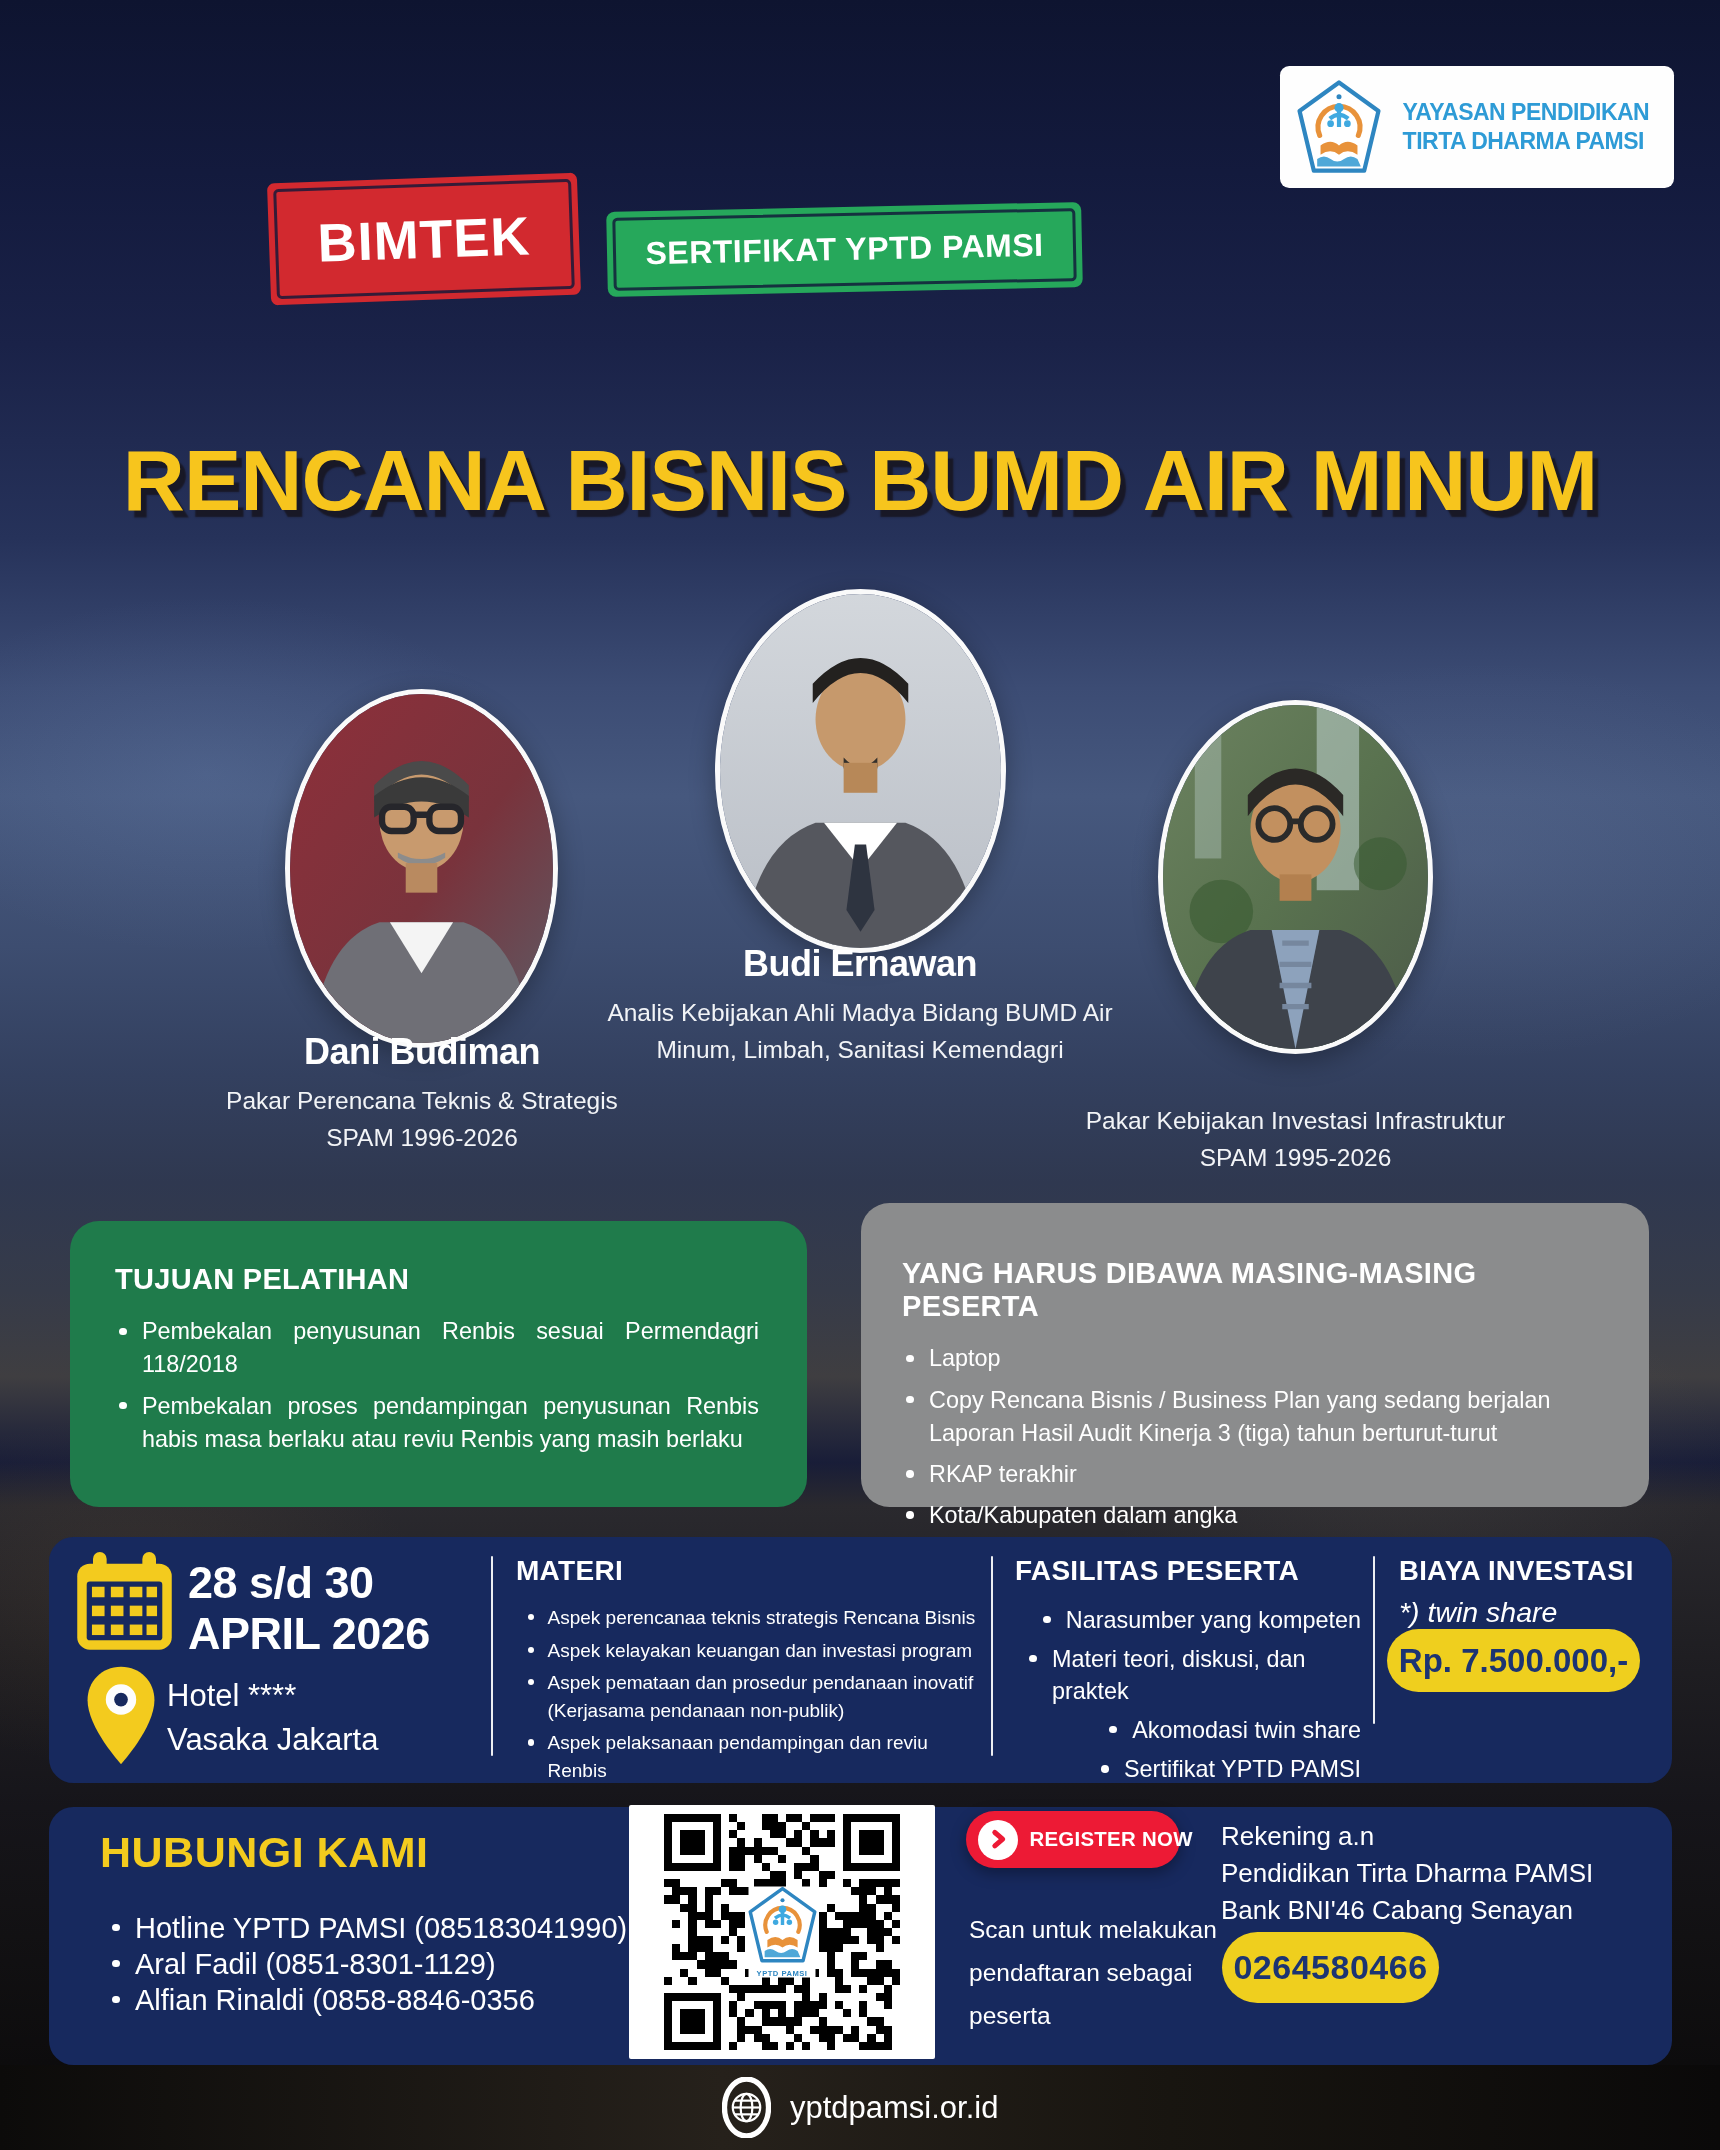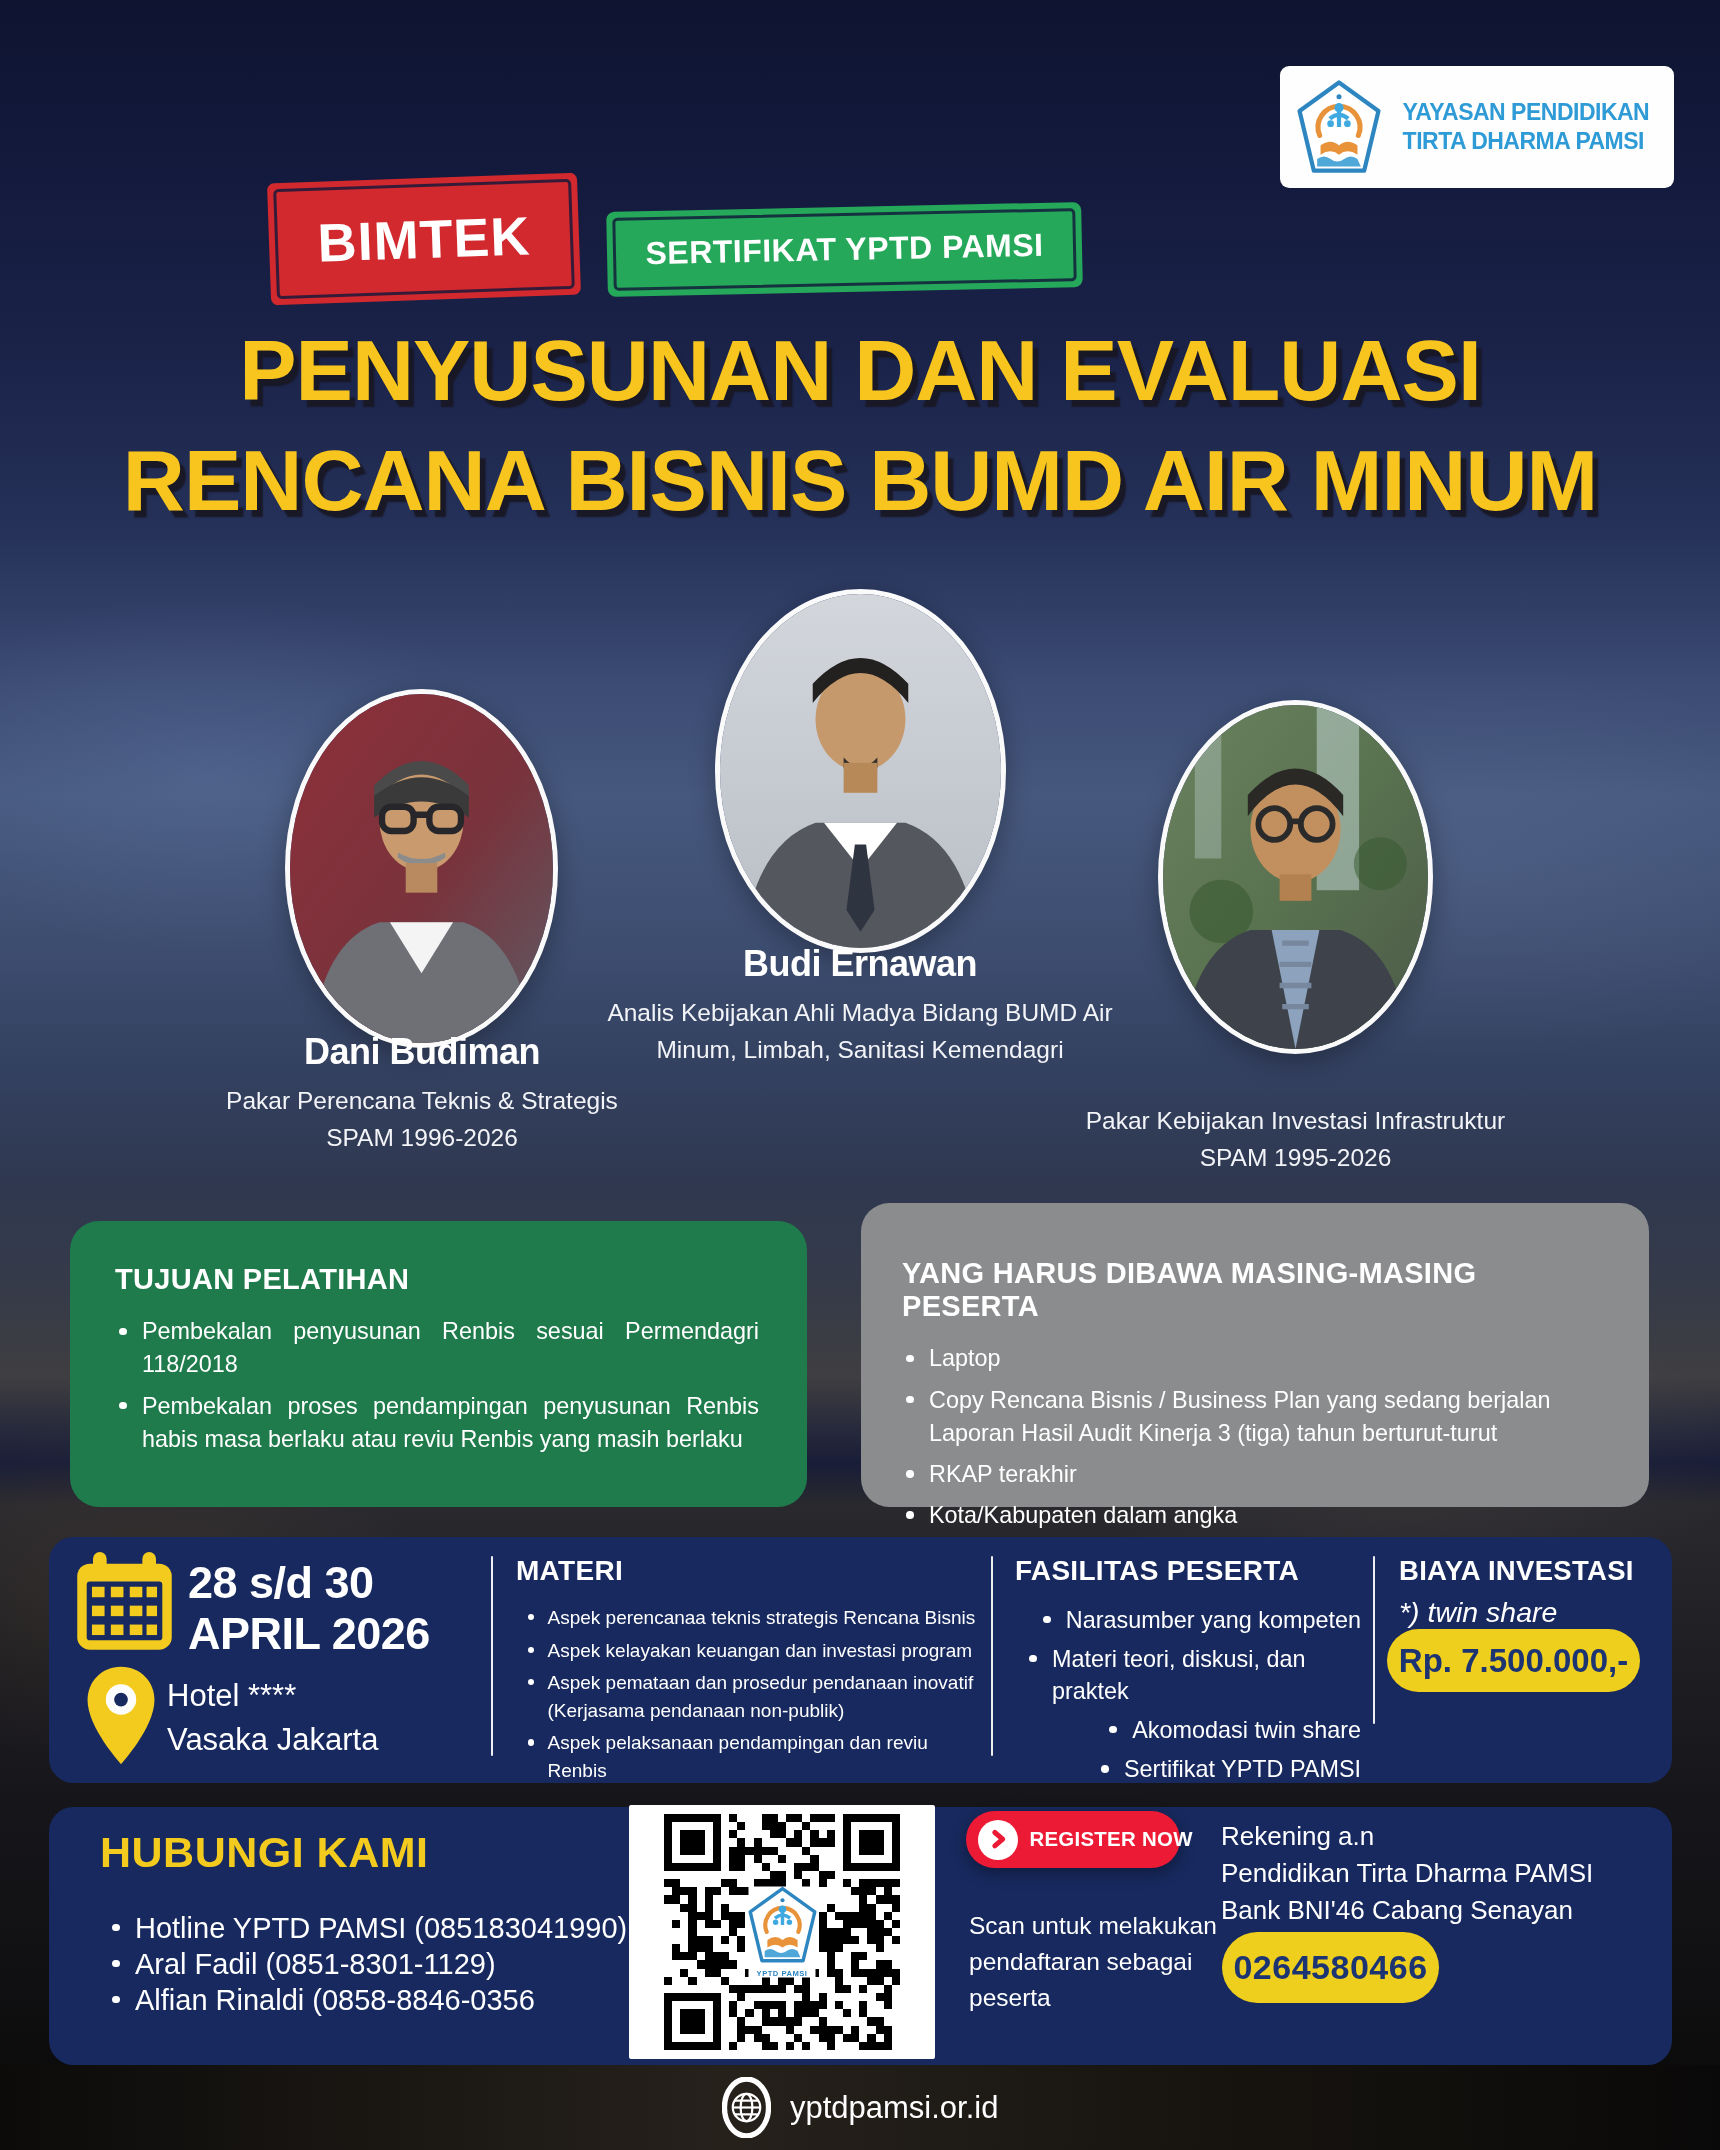--- a/index.html
+++ b/index.html
@@ -97,21 +97,21 @@
   .qr-card{position:absolute;left:629px;top:1805px;width:306px;height:254px;background:#fff;border-radius:2px;
     display:flex;align-items:center;justify-content:center;}
   .qr-card svg{width:236px;height:236px;}
   .qr-logo{position:absolute;left:50%;top:50%;transform:translate(-50%,-50%);width:67px;height:91px;background:#fff;
     display:flex;flex-direction:column;align-items:center;justify-content:center;gap:5.1px;}
   .qr-logo-label{font-size:7.6px;font-weight:bold;color:#2E86C1;letter-spacing:0.5px;}
   .register-btn{position:absolute;left:966px;top:1811px;width:214px;height:57px;background:#ED1A35;border-radius:28.5px;
     display:flex;align-items:center;gap:11.2px;padding:0 12.2px;box-sizing:border-box;box-shadow:0 5.1px 15.3px rgba(0,0,0,.35);}
   .chev-circle{flex:none;width:40px;height:40px;border-radius:50%;background:#fff;display:flex;align-items:center;justify-content:center;}
   .register-label{color:#fff;font-weight:bold;font-size:20.4px;letter-spacing:0.3px;white-space:nowrap;}
-  .scan-text{position:absolute;left:969px;top:1908px;width:255px;font-size:24.5px;line-height:36px;color:#fff;}
+  .scan-text{position:absolute;left:969px;top:1908px;width:255px;font-size:24.5px;line-height:43px;color:#fff;}
   .rekening{position:absolute;left:1221px;top:1818px;font-size:26px;line-height:37px;color:#fff;}
   .account-pill{position:absolute;left:1222px;top:1932px;width:217px;height:71px;background:#EFCF1E;border-radius:36px;
     display:flex;align-items:center;justify-content:center;color:#1C3472;font-weight:bold;font-size:34px;letter-spacing:0.5px;}
 
   
   .footer-content{position:absolute;left:0;top:2072px;width:100%;height:71px;display:flex;align-items:center;
     justify-content:center;gap:19.4px;color:#fff;}
   .site-text{font-size:31px;}
 </style>
 </head>
@@ -149,21 +149,20 @@
     </div>
   </div>
 
   <div class="stamp stamp-bimtek">
     <span>BIMTEK</span>
   </div>
   <div class="stamp stamp-green">
     <span>SERTIFIKAT YPTD PAMSI</span>
   </div>
 
-  <div class="title title1">PENYUSUNAN DAN EVALUASI</div>
   <div class="title title2">RENCANA BISNIS BUMD AIR MINUM</div>
 
   <div class="speaker-photo photo-dani">
     <svg viewBox="0 0 100 130" preserveAspectRatio="none">
       <defs>
         <linearGradient id="gDani" x1="0" y1="0" x2="1" y2="1">
           <stop offset="0" stop-color="#8E2F3A"></stop>
             <stop offset=".55" stop-color="#79333C"></stop>
             <stop offset="1" stop-color="#5C5C66"></stop>
         </linearGradient>

